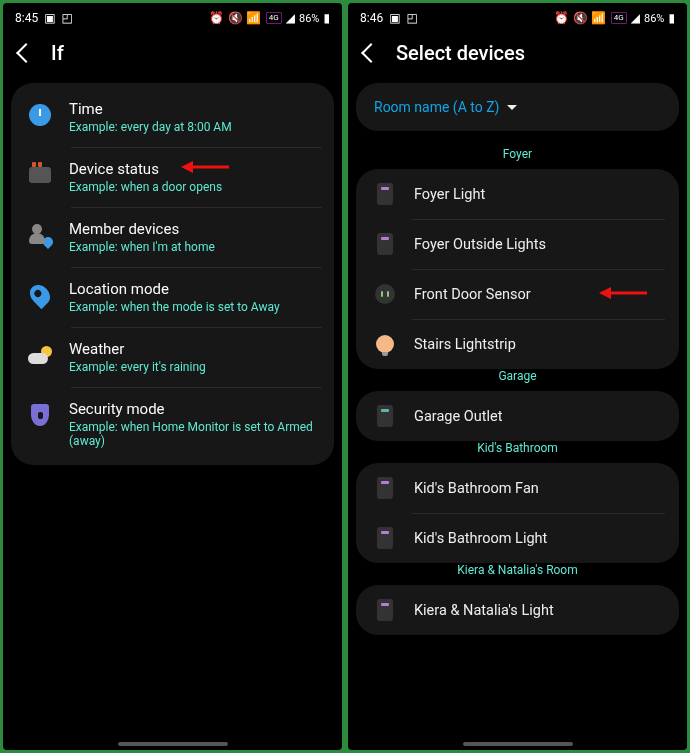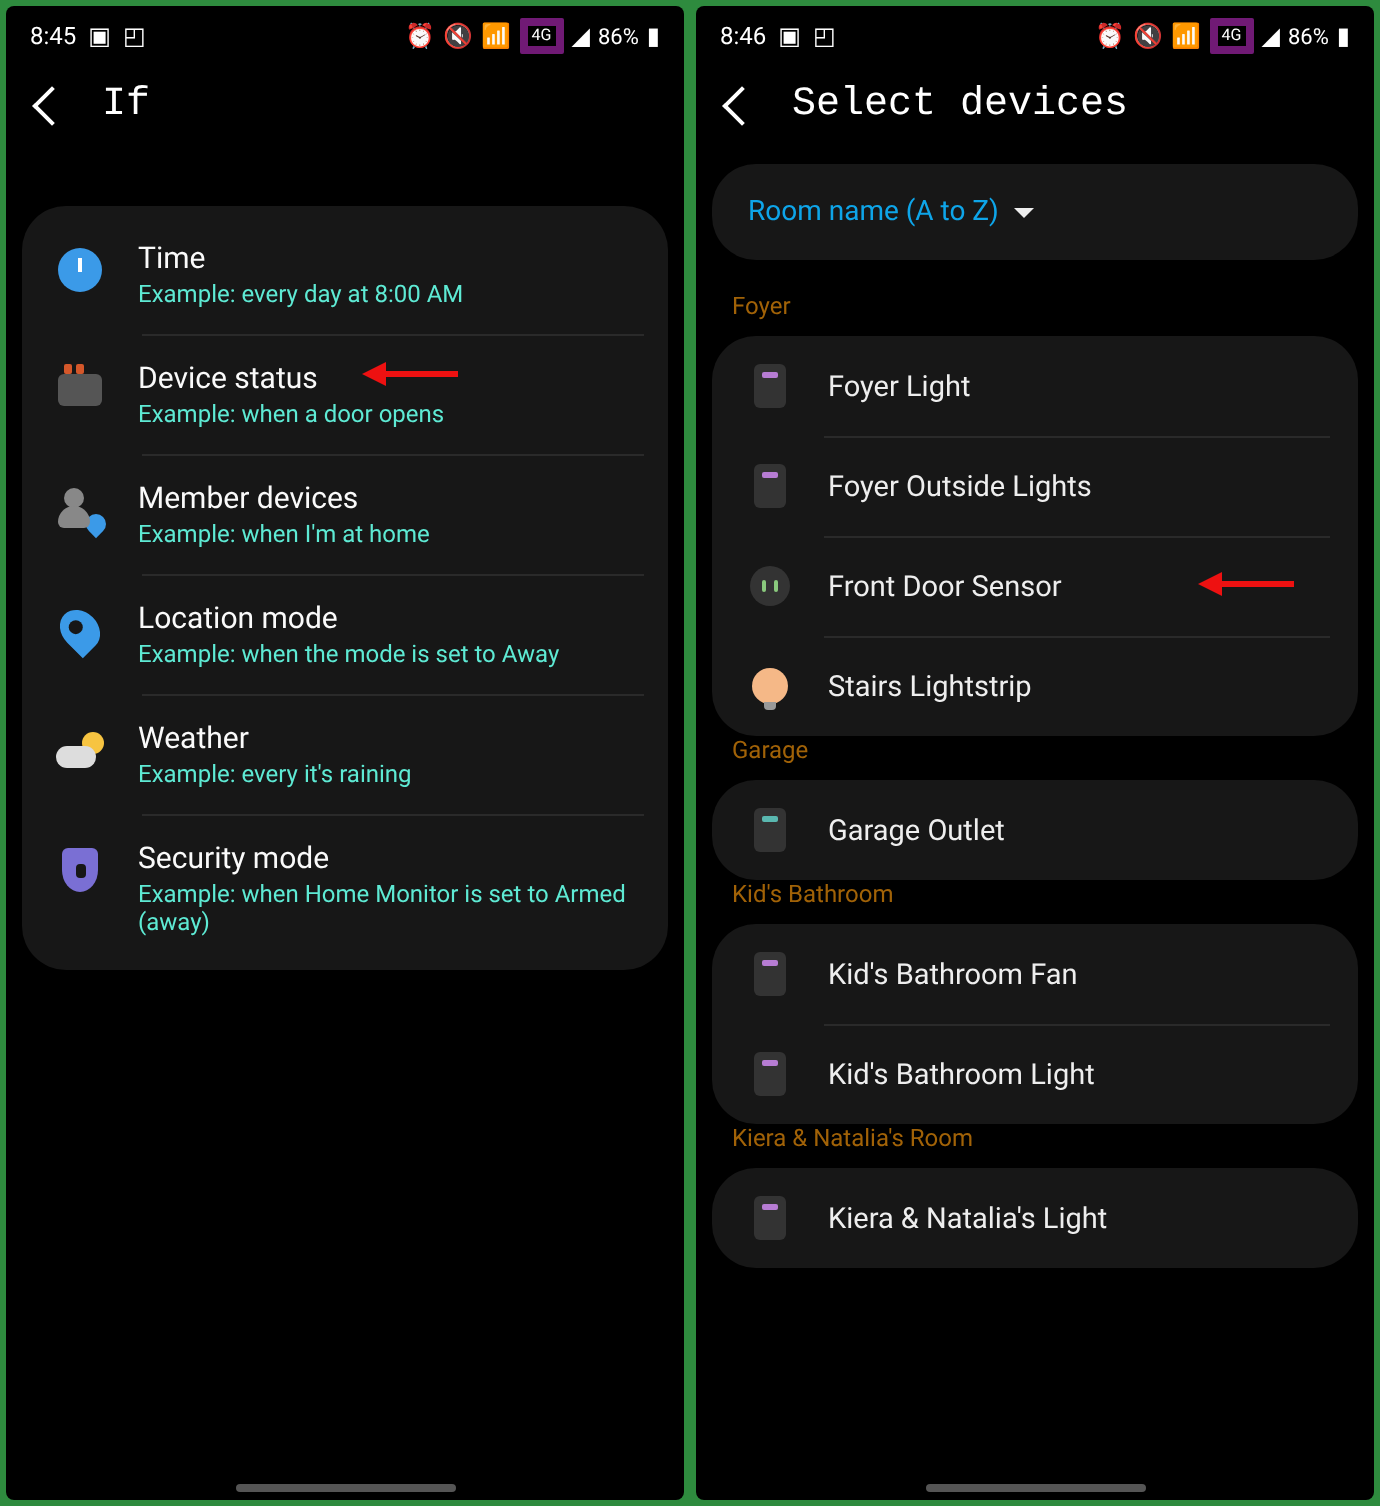--- a/index.html
+++ b/index.html
@@ -31,39 +31,37 @@
       height: 26px;
     }
     .status-left { display: flex; align-items: center; gap: 6px; }
     .status-right { display: flex; align-items: center; gap: 4px; font-size: 11px; }
     .status-right .ico { font-size: 12px; }
     .header {
       display: flex;
       align-items: center;
       padding: 12px 4px 18px 16px;
       gap: 18px;
-      font-family: Liberation Mono, monospace;
     }
     .back-arrow {
       width: 14px; height: 14px;
       border-left: 2px solid #fff;
       border-bottom: 2px solid #fff;
       transform: rotate(45deg);
     }
     .header-title {
       color: #fff;
       font-size: 20px;
       font-weight: 500;
     }
     .content { flex: 1; overflow: hidden; padding: 0 8px; }
     .card {
       background: #171717;
       border-radius: 22px;
       padding: 4px 0;
-      margin-top: 21px;
     }
     .if-item {
       display: flex;
       align-items: flex-start;
       padding: 13px 16px 13px 16px;
       gap: 16px;
       position: relative;
     }
     .if-item + .if-item::before {
       content: '';
@@ -113,23 +111,24 @@
       color: #0ea5e9;
       font-size: 14px;
     }
     .sort-pill .chev {
       width: 0; height: 0;
       border-left: 5px solid transparent;
       border-right: 5px solid transparent;
       border-top: 5px solid #eee;
     }
     .room-label {
-      color: #a16207;
+      color: #5eead4;
       font-size: 12px;
       padding: 0 10px 8px 10px;
+      text-align: center;
     }
     .room-card {
       background: #171717;
       border-radius: 22px;
     }
     .device-item {
       display: flex;
       align-items: center;
       padding: 14px 18px;
       gap: 18px;
@@ -311,21 +310,21 @@
     .bulb-ico::after {
       content:'';
       position:absolute;
       left:6px; bottom:-3px;
       width:6px; height:4px;
       background:#999;
       border-radius:0 0 2px 2px;
     }
     .sig-4g {
       font-size: 8px;
-      border: 4px solid #701a75;
+      border: 1px solid #701a75;
       padding: 0 2px;
       border-radius: 1px;
       line-height: 10px;
     }
   </style>
 </head>
 <body>
 
 <div class="phone">
   <div class="status-bar">

